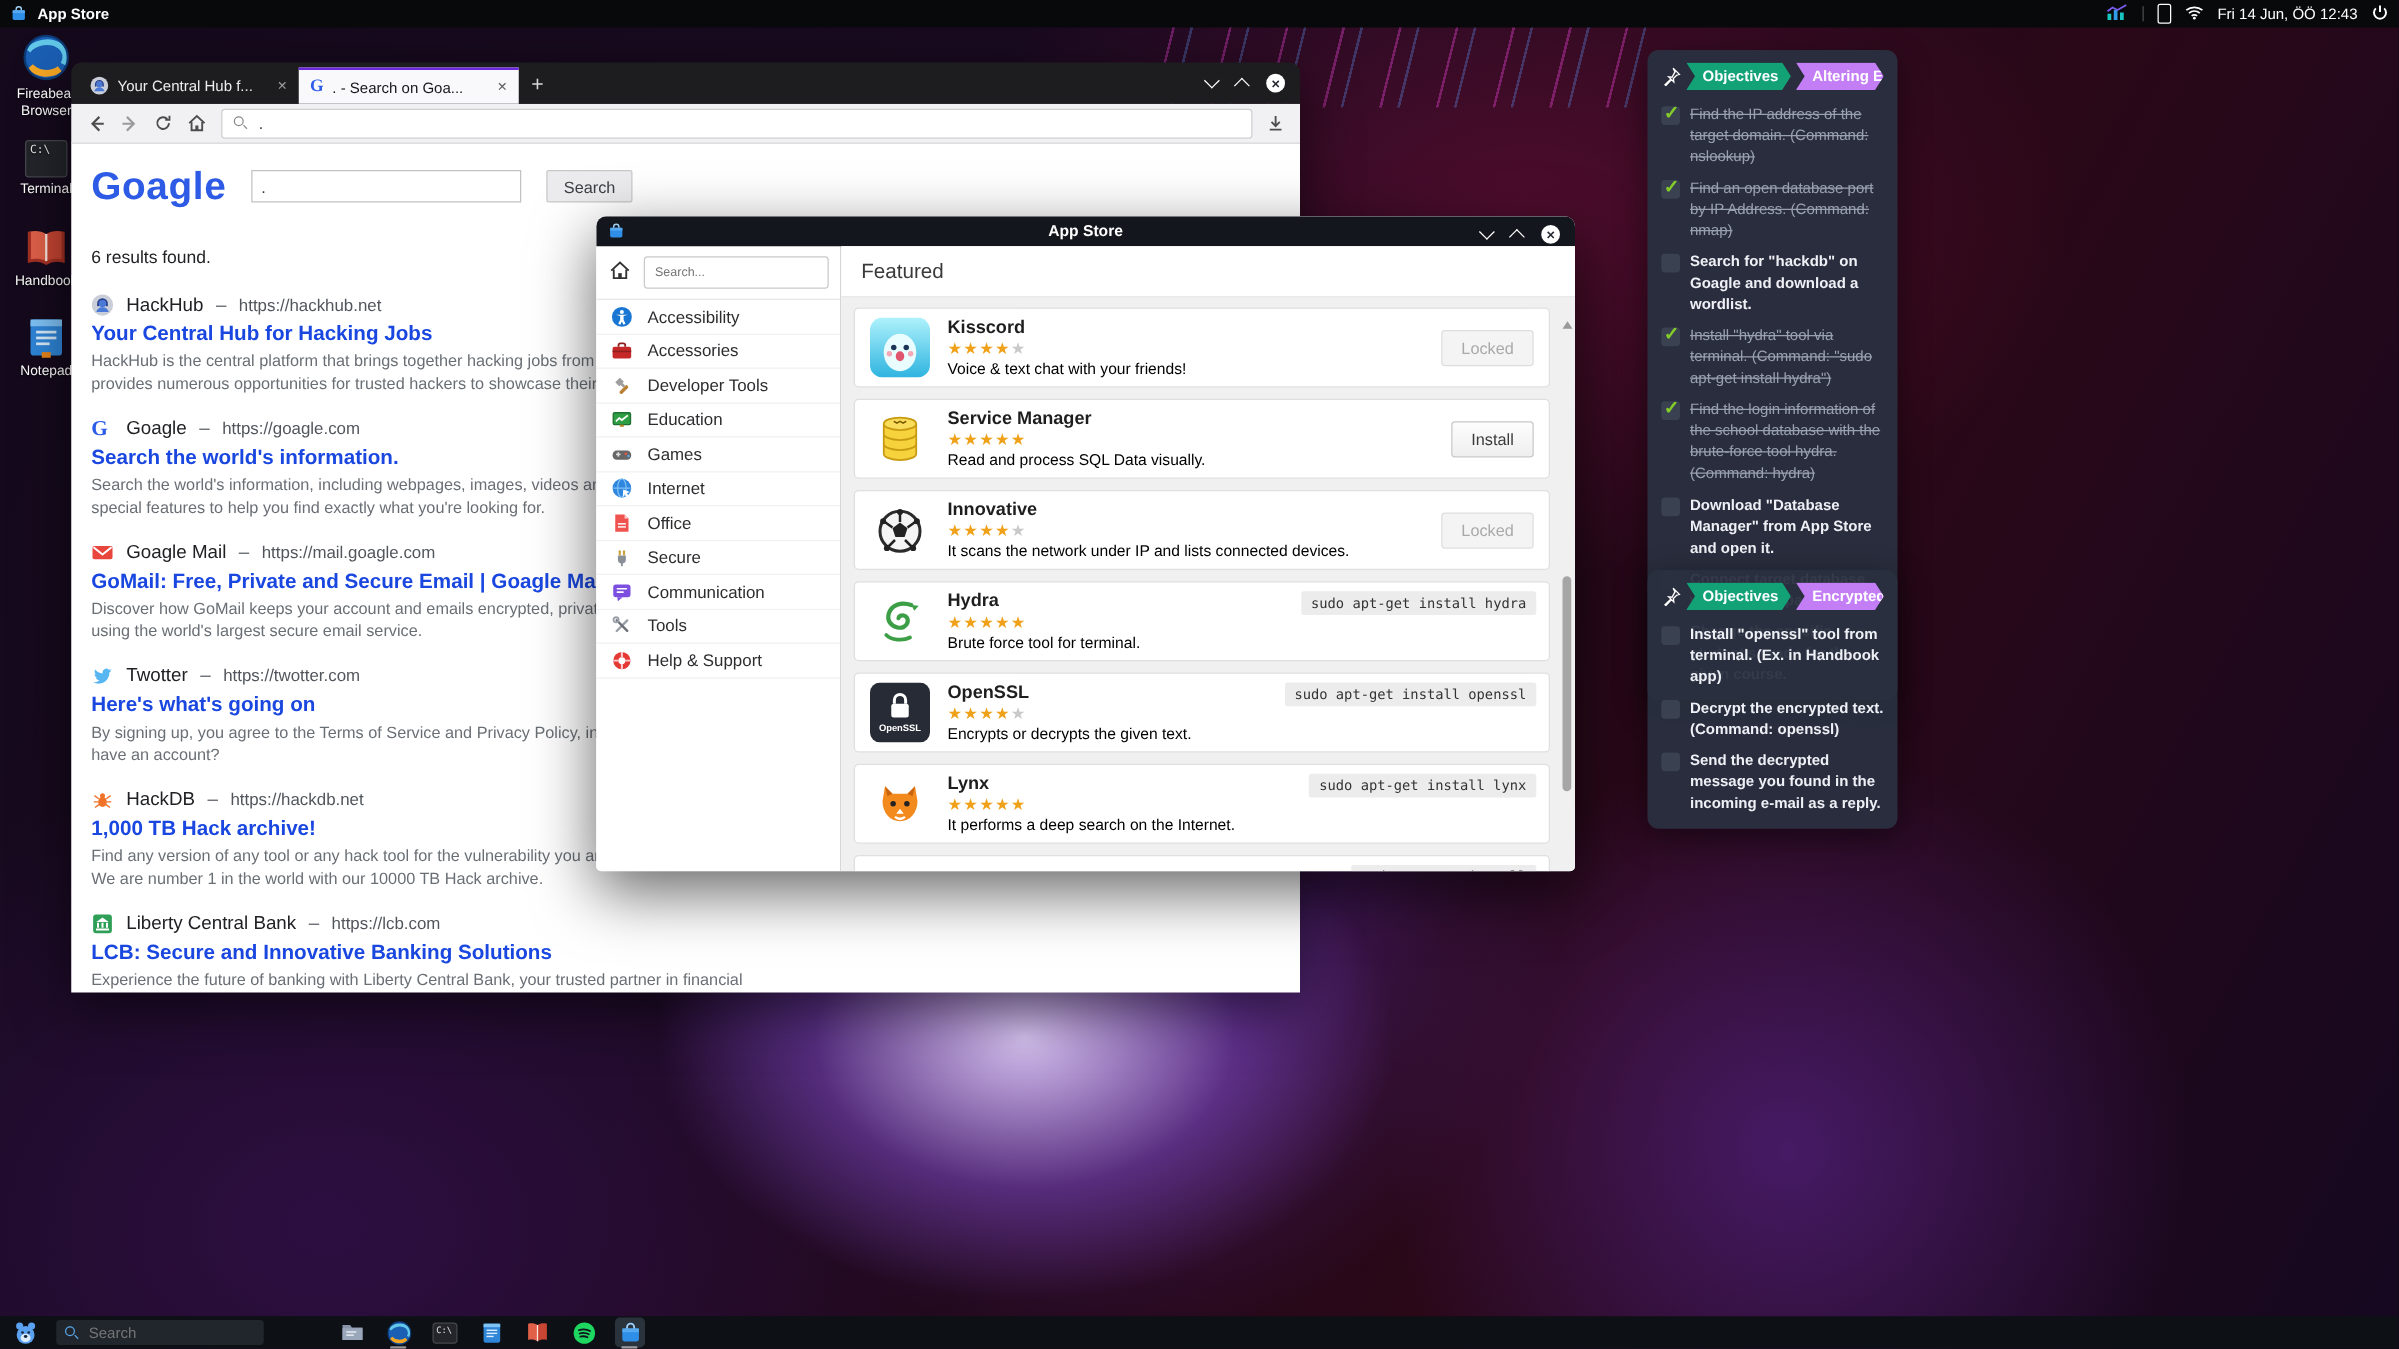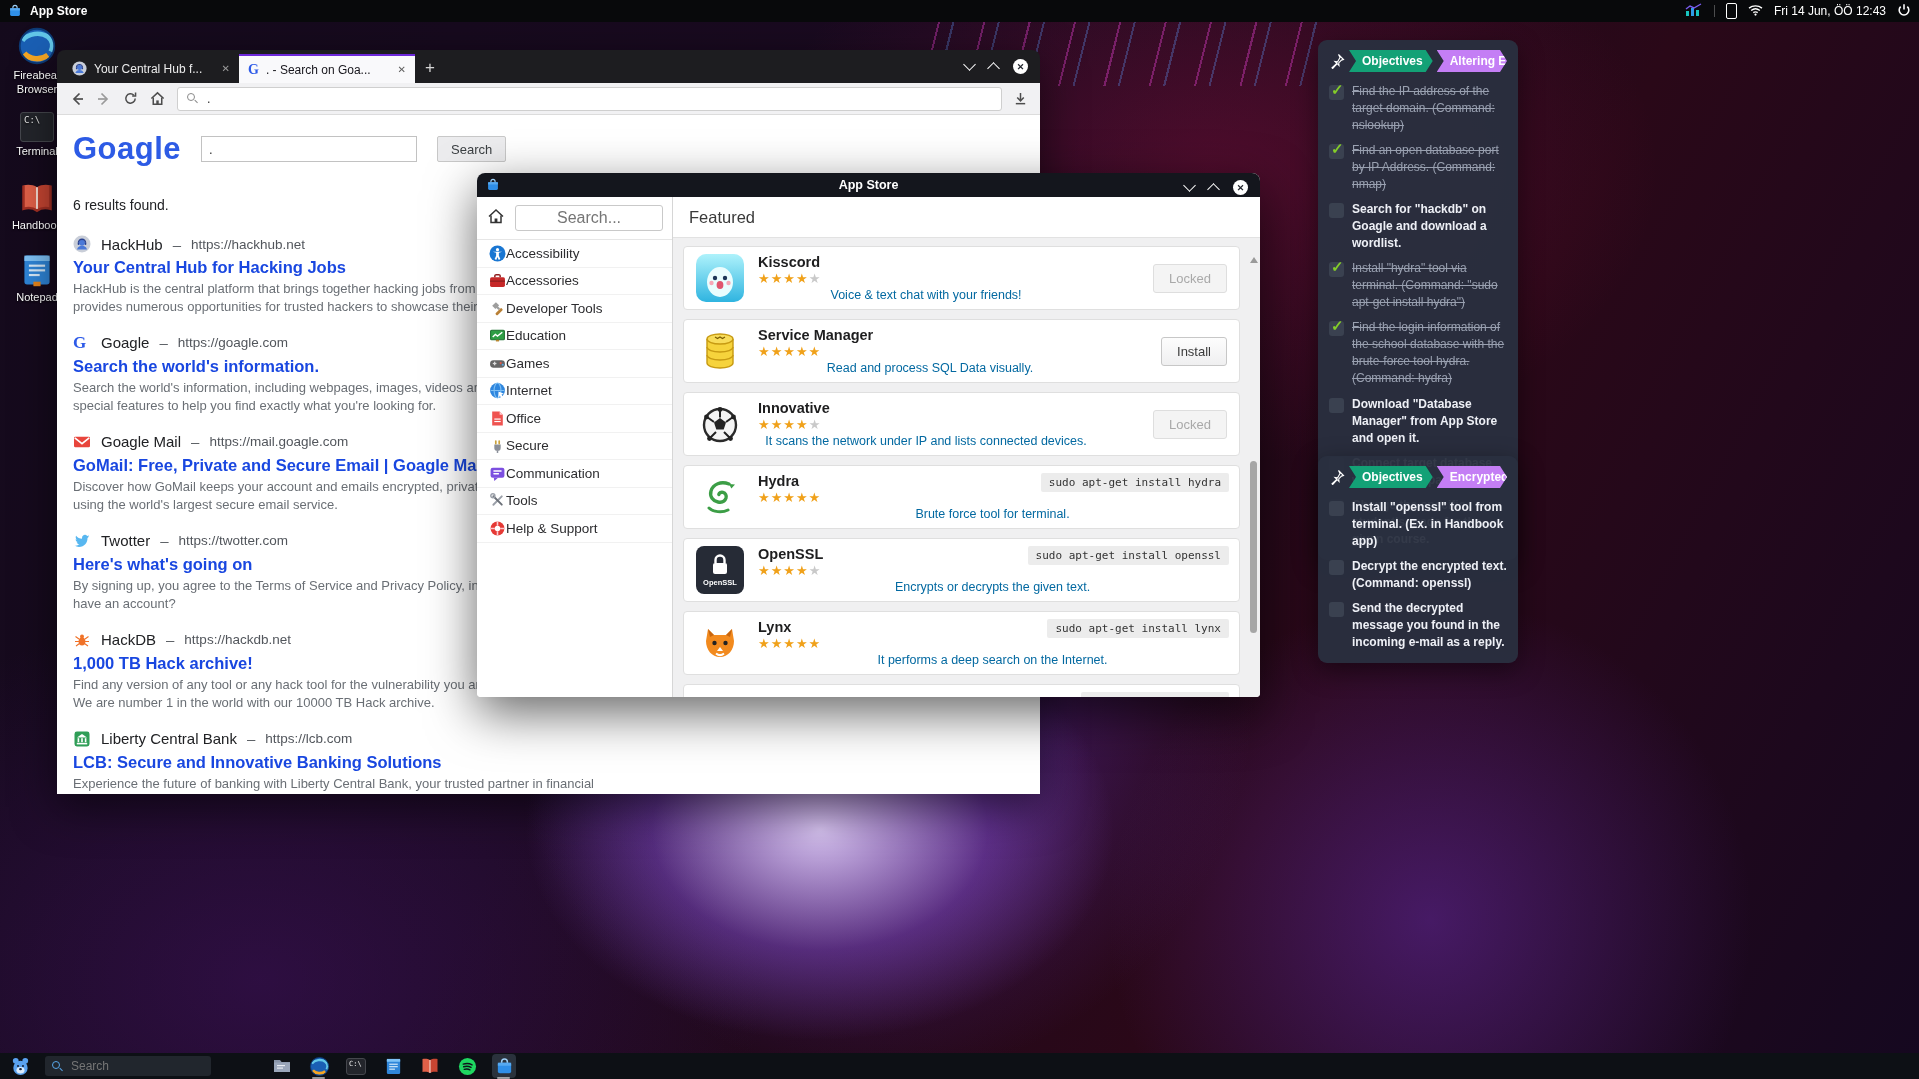--- a/index.html
+++ b/index.html
@@ -93,36 +93,36 @@
   
   .awin{position:absolute;left:477px;top:173px;width:783px;height:524px;z-index:20;border-radius:8px 8px 4px 4px;
     overflow:hidden;box-shadow:0 16px 50px rgba(0,0,0,.6);background:#fff;}
   .atitle{height:24px;background:#14161d;position:relative;display:flex;align-items:center;}
   .atitle .title-text{position:absolute;left:0;right:0;text-align:center;color:#fff;font-size:12.5px;font-weight:bold;}
   .atitle .bag13{margin-left:9px;z-index:2;}
   .atitle .wctl{top:7px;}
   .abody{display:flex;height:500px;}
   .aside{width:196px;background:#fff;border-right:1px solid #d6d6d6;box-sizing:border-box;}
   .asearchrow{display:flex;align-items:center;gap:9px;padding:8px 9px;border-bottom:1px solid #e6e6e6;}
-  .asearch{flex:1;height:24px;border:1px solid #c9c9c9;border-radius:3px;padding:0 8px;font-size:16px;
-    color:#333;font-family:"Liberation Sans",sans-serif;min-width:0;text-align:center;}
-  .acat{display:flex;align-items:center;height:26.5px;padding-left:12px;font-size:13.5px;
+  .asearch{flex:1;height:24px;border:1px solid #c9c9c9;border-radius:3px;padding:0 8px;font-size:10px;
+    color:#333;font-family:"Liberation Sans",sans-serif;min-width:0;}
+  .acat{display:flex;align-items:center;gap:12px;height:26.5px;padding-left:12px;font-size:13.5px;
     color:#2d2d30;border-bottom:1px solid #f1f1f1;}
   .cicon{width:17px;height:17px;display:flex;flex:0 0 17px;}
   .amain{flex:1;background:#f0f0f1;position:relative;overflow:hidden;}
   .afeat{background:#fff;padding:11px 16px 10px;font-size:16.5px;color:#3a3a3a;border-bottom:1px solid #e2e2e2;}
   .alist{padding:8px 20px 0 10px;}
   .acard{background:#fff;border:1px solid #dfdfdf;border-radius:4px;height:64px;margin-bottom:9px;
     display:flex;align-items:center;padding:0 12px;gap:14px;position:relative;box-sizing:border-box;}
   .aicon{width:48px;height:48px;flex:0 0 48px;display:flex;}
   .ainfo{flex:1;min-width:0;}
   .aname{font-size:14.5px;font-weight:bold;color:#1e1e1f;}
   .astars{font-size:13px;letter-spacing:1px;line-height:1.2;margin:1px 0;}
   .sf{color:#f0a11a;} .se{color:#c9c9c9;}
-  .adesc{font-size:12.5px;color:#0369a1;text-align:center;}
+  .adesc{font-size:12.5px;color:#000000;}
   .abtn{border:1px solid #c7c7c7;border-radius:3px;background:linear-gradient(#fdfdfd,#efeff0);
     padding:6px 15px;font-size:13px;color:#3a3a3a;font-family:"Liberation Sans",sans-serif;margin-left:45px;}
   .abtn.locked{color:#a9a9a9;background:#f4f4f4;border-color:#dedede;}
   .abadge{position:absolute;top:7px;right:10px;background:#ececec;font-family:"DejaVu Sans Mono",monospace;
     font-size:11px;color:#333;padding:3px 8px;border-radius:2px;}
   .ascroll{position:absolute;right:2px;top:52px;bottom:6px;width:9px;}
   .ascroll .arrow-up{position:absolute;top:8px;left:1px;width:0;height:0;border-left:4px solid transparent;
     border-right:4px solid transparent;border-bottom:6px solid #9a9a9a;}
   .ascroll .thumb{position:absolute;top:212px;height:172px;width:7px;left:1px;background:#a6a6a6;border-radius:4px;}
 

